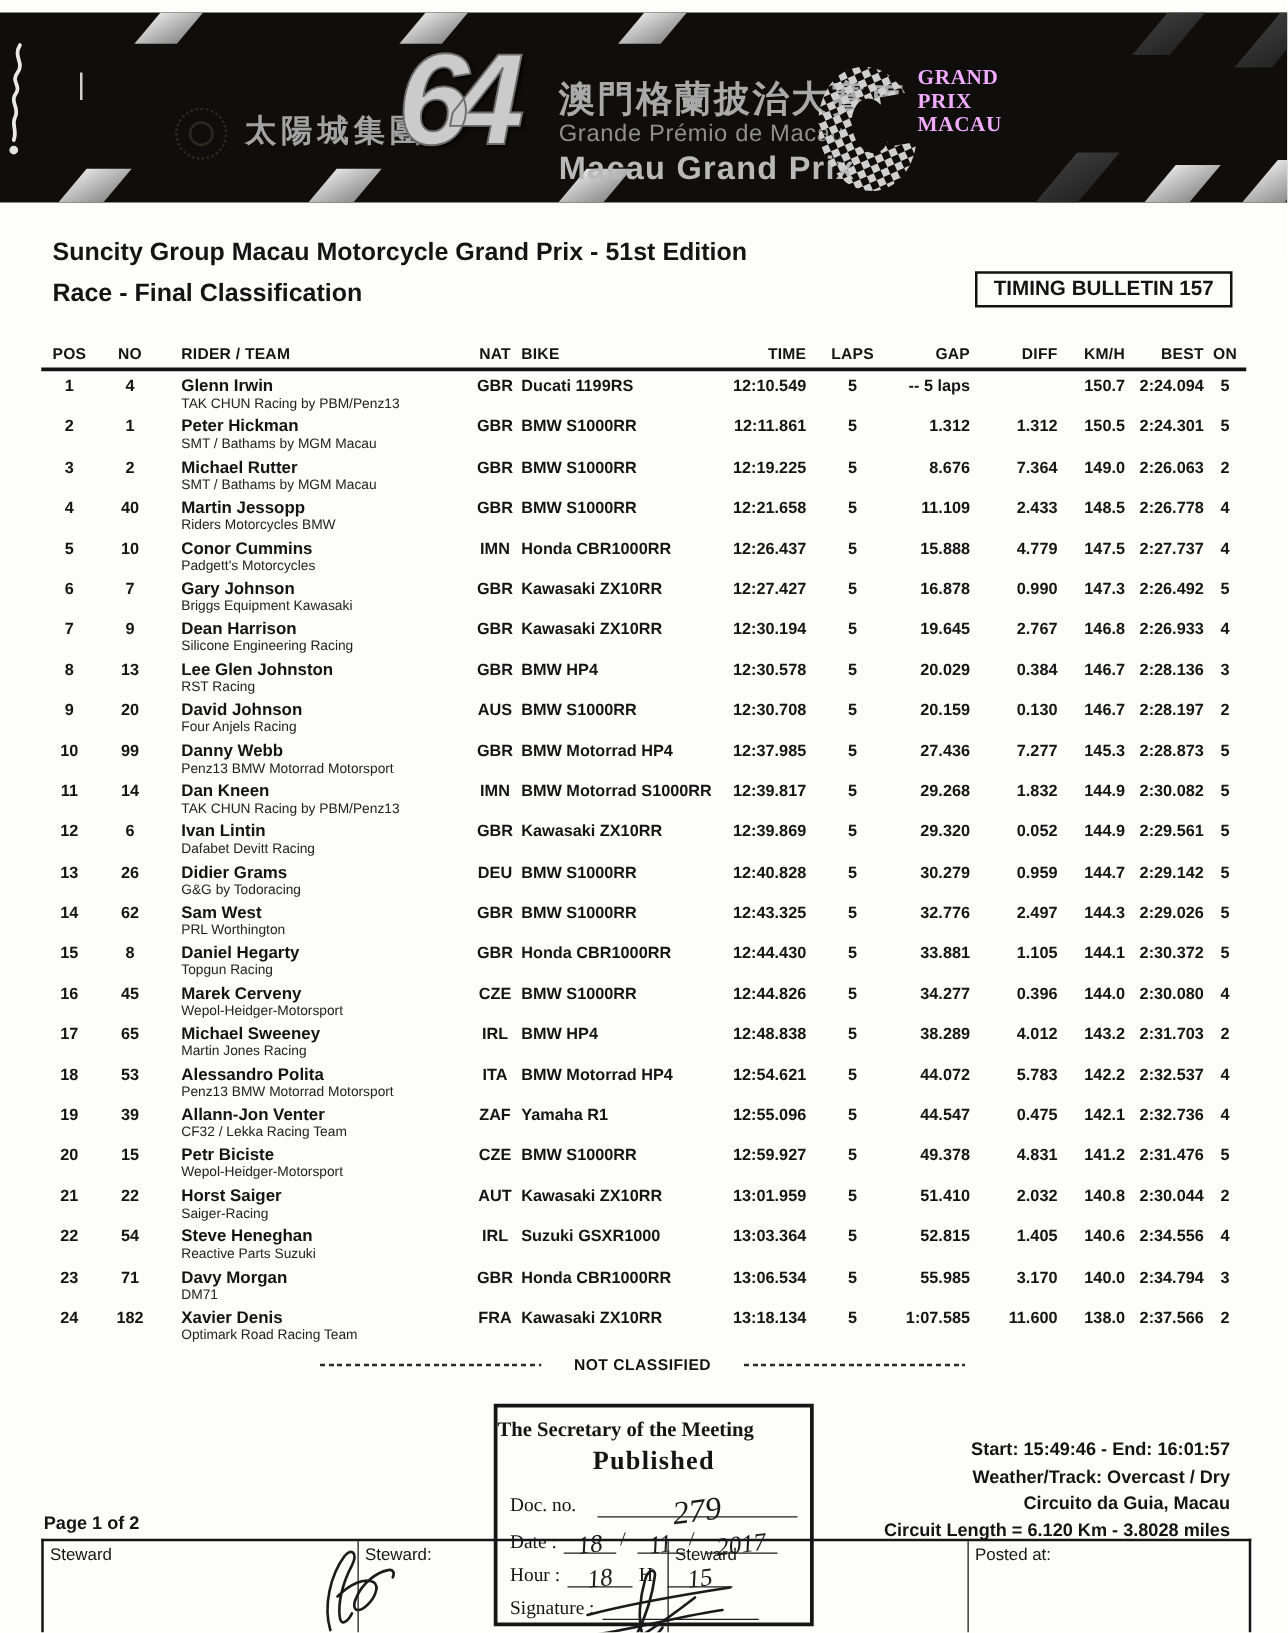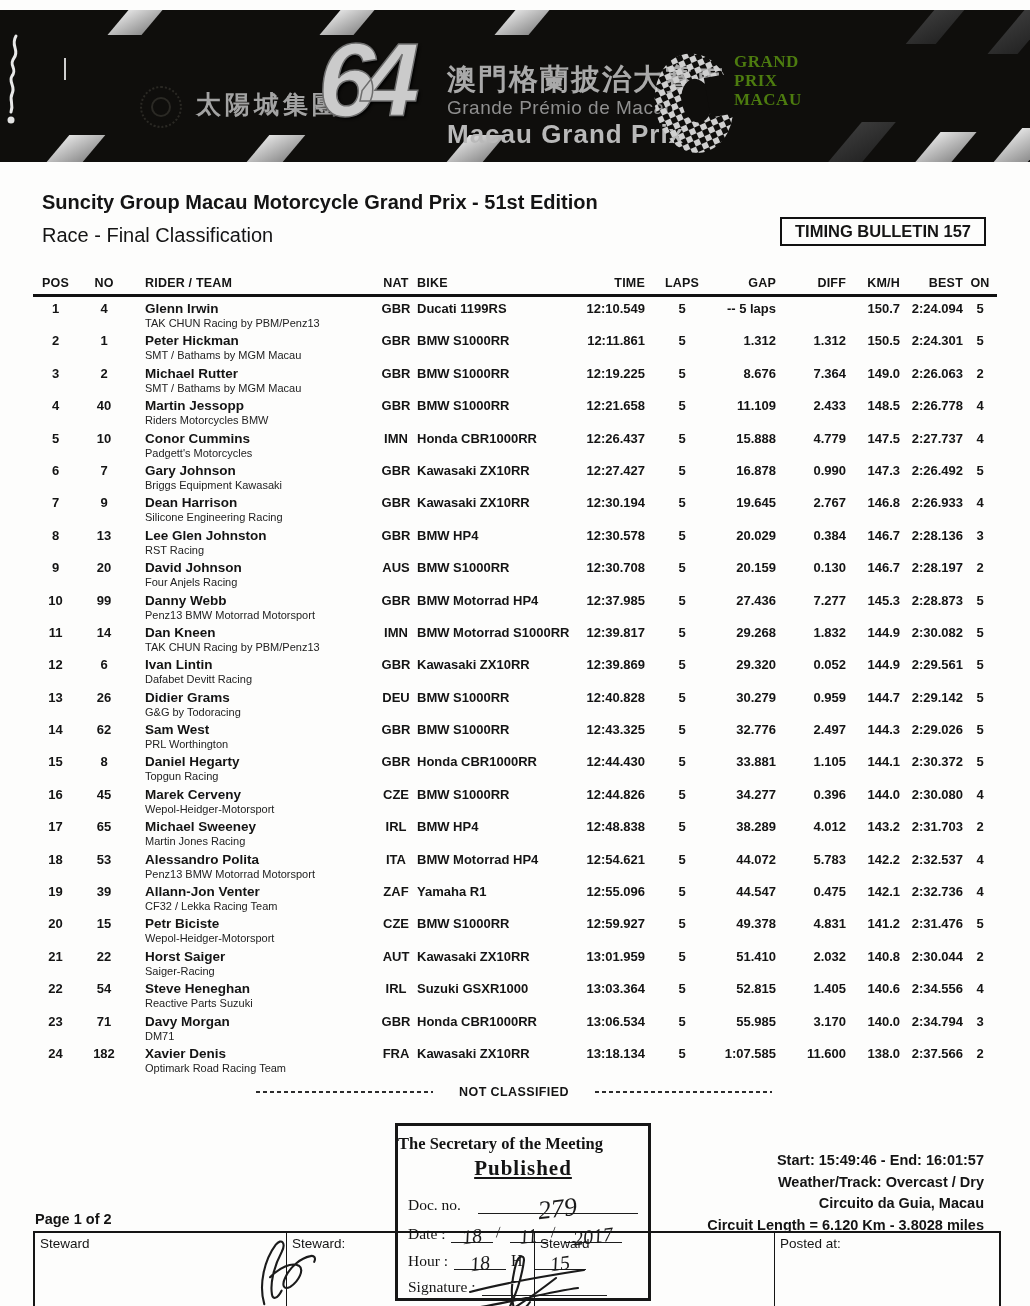--- a/index.html
+++ b/index.html
@@ -15,27 +15,27 @@
   .sun-icon:before{content:"";position:absolute;left:9px;top:9px;width:16px;height:16px;border-radius:50%;border:2px solid #2e2c27;}
   .sponsor-zh{position:absolute;left:196px;top:78px;font-size:25px;font-weight:bold;color:#a3a3a3;letter-spacing:4px;}
   .big64{position:absolute;left:318px;top:18px;font-style:italic;font-weight:900;font-size:104px;
          letter-spacing:-14px;color:#cbcbcb;-webkit-text-stroke:1.5px #6e6e6e;
          text-shadow:2px 2px 3px #000;line-height:1;}
   .title-zh{position:absolute;left:447px;top:50px;font-size:29px;font-weight:bold;color:#a9a9a9;letter-spacing:2px;}
   .title-pt{position:absolute;left:447px;top:87px;font-size:19px;color:#8f8f8f;letter-spacing:.5px;}
   .title-en{position:absolute;left:447px;top:109px;font-size:26px;font-weight:bold;color:#b9b9b9;letter-spacing:1px;}
   .emblem{position:absolute;left:652px;top:40px;}
   .emblem-text{position:absolute;left:734px;top:42px;font-family:"Liberation Serif",serif;
-               font-weight:bold;font-size:17px;line-height:19px;color:#4d7c0f;letter-spacing:.5px;}
+               font-weight:bold;font-size:17px;line-height:19px;color:#f0abfc;letter-spacing:.5px;}
   .artifact{position:absolute;left:2px;top:22px;}
   .tick{position:absolute;left:64px;top:48px;width:2px;height:22px;background:#cfcfcf;}
 
   
   .doc-title{position:absolute;left:42px;top:191px;font-size:20px;font-weight:bold;}
-  .doc-subtitle{position:absolute;left:42px;top:224px;font-size:20px;font-weight:normal;}
+  .doc-subtitle{position:absolute;left:42px;top:224px;font-size:20px;font-weight:bold;}
   .bulletin-box{position:absolute;left:780px;top:217px;width:202px;height:25px;border:2.2px solid #111;
                 display:flex;align-items:center;justify-content:center;font-size:16.5px;font-weight:bold;}
 
   
   .grid12{display:grid;grid-template-columns:45px 52px 245px 42px 143px 85px 74px 57px 70px 54px 63px 34px;}
   .thead{position:absolute;left:33px;top:276px;width:964px;font-size:12.5px;font-weight:bold;letter-spacing:.2px;}
   .rule{position:absolute;left:33px;top:294px;width:964px;height:2.6px;background:#111;}
   .rows{position:absolute;left:33px;top:301px;width:964px;}
   .trow{height:32.4px;align-items:start;}
   .c{white-space:nowrap;font-size:13px;font-weight:bold;line-height:15px;}
@@ -57,21 +57,21 @@
   .btable{position:absolute;left:33px;top:1231px;width:964px;height:75px;border:2px solid #151515;border-bottom:none;
           display:grid;grid-template-columns:252px 248px 240px 224px;z-index:1;}
   .bcell{position:relative;border-right:1.5px solid #151515;padding:3px 5px;font-size:13.5px;}
   .bcell:last-child{border-right:none;}
   .sig1{position:absolute;left:200px;top:2px;}
 
   
   .stamp{position:absolute;left:395px;top:1123px;width:250px;height:172px;border:3px solid #161616;
          font-family:"Liberation Serif",serif;z-index:3;overflow:visible;}
   .st1{position:absolute;left:0;top:8px;width:100%;font-size:16.5px;font-weight:bold;}
-  .st2{position:absolute;left:0;top:30px;width:100%;text-align:center;font-size:21px;font-weight:bold;letter-spacing:1px;text-decoration:underline;}
+  .st2{position:absolute;left:0;top:30px;width:100%;text-align:center;font-size:21px;font-weight:bold;letter-spacing:1px;}
   .srow{position:absolute;left:10px;display:flex;align-items:flex-end;height:26px;}
   .slabel{font-size:15.5px;line-height:18px;}
   .sline{border-bottom:1.6px solid #1d1d1d;height:22px;display:flex;justify-content:center;align-items:flex-end;margin-left:6px;}
   .hw{font-style:italic;font-size:20px;line-height:18px;transform:rotate(-7deg);position:relative;top:3px;color:#1a1a1a;}
   .hw-doc{font-size:26px;top:5px;}
   .hsep{font-size:15px;margin:0 3px;position:relative;top:-2px;}
   .hunit{font-size:16px;margin:0 5px;line-height:18px;}
   .sigstamp{position:absolute;left:62px;top:126px;z-index:4;}
 </style>
 </head>

